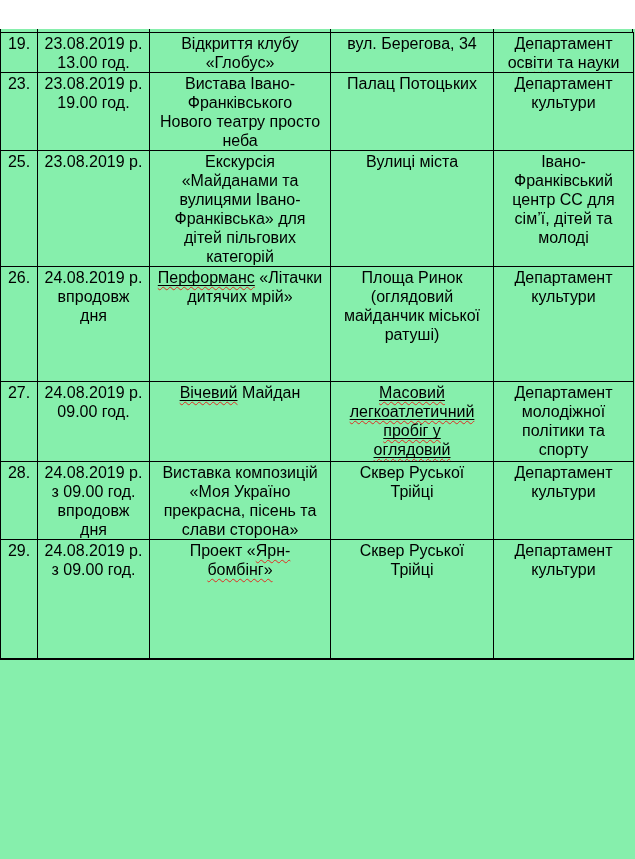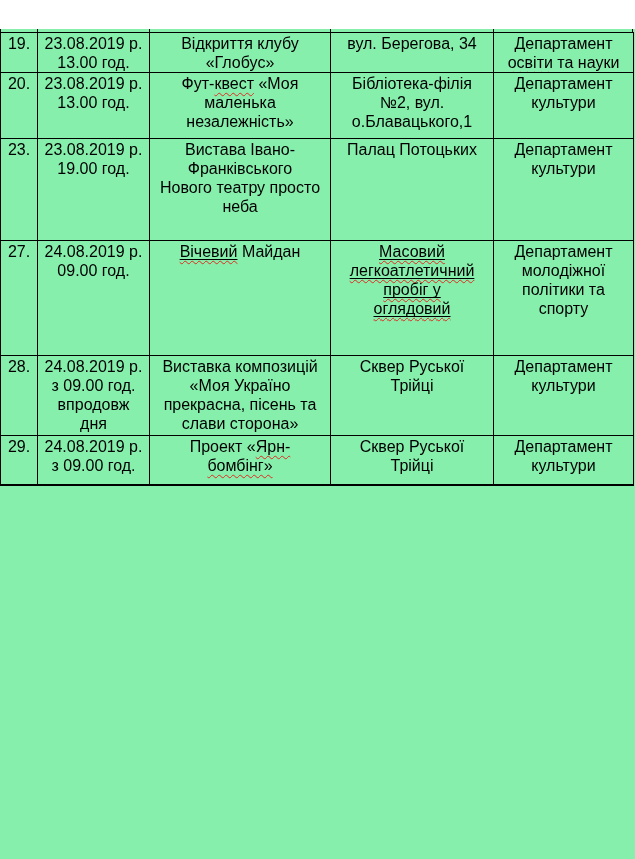--- a/index.html
+++ b/index.html
@@ -68,41 +68,58 @@
           <td>19.</td>
           <td>23.08.2019 р.
 13.00 год.</td>
           <td>Відкриття клубу
 «Глобус»</td>
           <td>вул. Берегова, 34</td>
           <td>Департамент
 <span class="sq">освіти</span> та науки</td>
         </tr>
         <tr>
-          <td>20.</td>
-          <td>23.08.2019 р.
-13.00 год.</td>
-          <td>Фут-<span class="sq">квест</span> «Моя
-маленька
-незалежність»</td>
-          <td>Бібліотека-філія
-№2, вул.
-о.Блавацького,1</td>
-          <td>Департамент
-культури</td>
-        </tr>
-        <tr>
           <td>23.</td>
           <td>23.08.2019 р.
 19.00 год.</td>
           <td>Вистава Івано-
 Франківського
 Нового театру просто
 неба</td>
           <td>Палац Потоцьких</td>
+          <td>Департамент
+культури</td>
+        </tr>
+        <tr>
+          <td>25.</td>
+          <td>23.08.2019 р.</td>
+          <td>Екскурсія
+«Майданами та
+вулицями Івано-
+Франківська» для
+дітей пільгових
+категорій</td>
+          <td>Вулиці міста</td>
+          <td>Івано-
+Франківський
+центр СС для
+сім’ї, дітей та
+молоді</td>
+        </tr>
+        <tr>
+          <td>26.</td>
+          <td>24.08.2019 р.
+впродовж
+дня</td>
+          <td><span class="u"><span class="sq">Перформанс</span></span> «Літачки
+дитячих мрій»</td>
+          <td>Площа Ринок
+(оглядовий
+майданчик міської
+ратуші)</td>
           <td>Департамент
 культури</td>
         </tr>
         <tr>
           <td>27.</td>
           <td>24.08.2019 р.
 09.00 год.</td>
           <td><span class="u"><span class="sq">Вічевий</span></span> Майдан</td>
           <td><span class="u"><span class="sq">Масовий</span></span>
 <span class="u"><span class="sq">легкоатлетичний</span></span>

